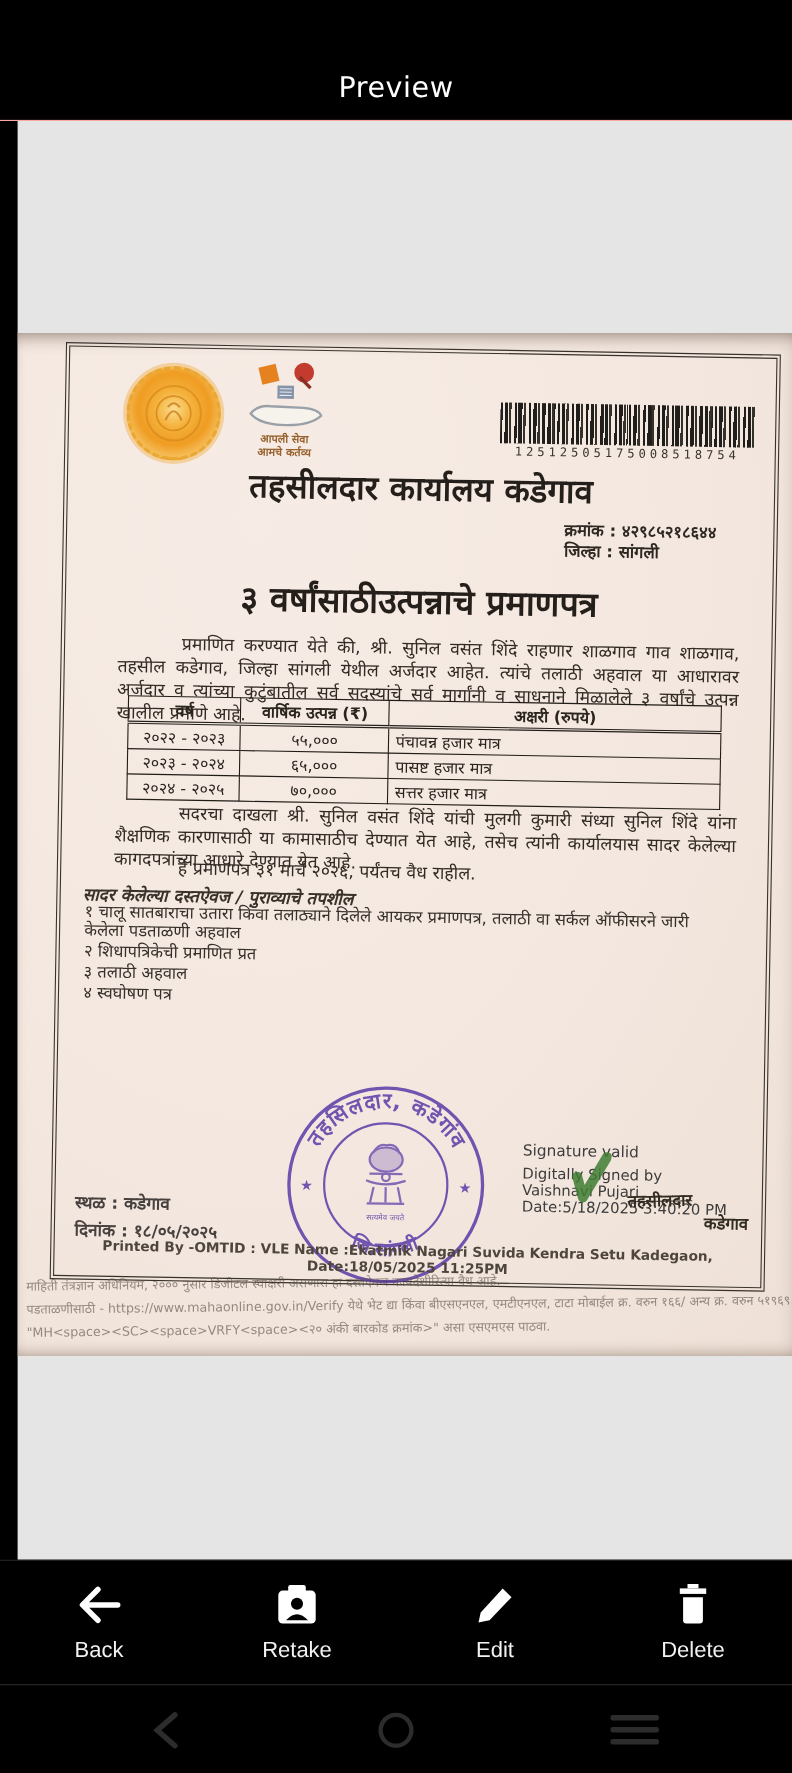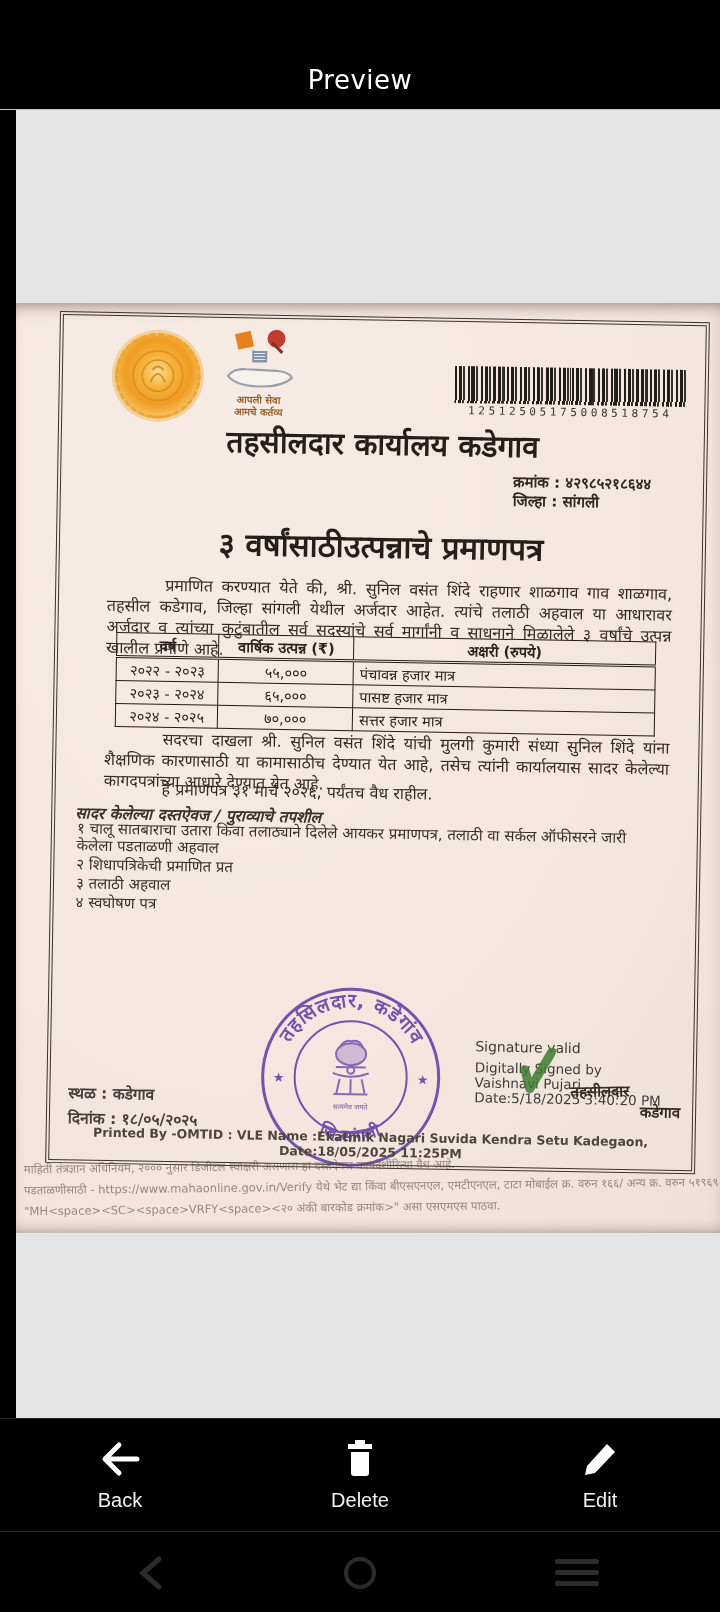--- a/index.html
+++ b/index.html
@@ -246,36 +246,45 @@
 
   <div class="toolbar">
 
     <button class="tool-btn">
       <svg width="42" height="40" viewBox="0 0 42 40">
         <path d="M38 20 H8 M20 6 L6 20 L20 34" fill="none" stroke="#fff" stroke-width="5" stroke-linecap="round" stroke-linejoin="round"></path>
       </svg>
       <span class="lbl">Back</span>
     </button>
 
-
+    <button class="tool-btn">
+      <svg width="42" height="40" viewBox="0 0 42 40">
+        <rect x="13" y="2" width="16" height="9" rx="2" fill="#fff"></rect>
+        <rect x="4" y="7" width="34" height="30" rx="4" fill="#fff"></rect>
+        <circle cx="21" cy="19" r="5.5" fill="#000"></circle>
+        <path d="M11 34 Q21 23 31 34 Z" fill="#000"></path>
+      </svg>
+      <span class="lbl">Retake</span>
+    </button>
+
+
+    <button class="tool-btn">
+      <svg width="42" height="40" viewBox="0 0 42 40">
+        <path d="M6 36 L8 27 L28 5 L36 13 L16 34 Z" fill="#fff"></path>
+      </svg>
+      <span class="lbl">Edit</span>
+    </button>
 
     <button class="tool-btn">
       <svg width="42" height="40" viewBox="0 0 42 40">
         <rect x="16" y="1" width="10" height="4" fill="#fff"></rect>
         <rect x="9" y="5" width="24" height="5" fill="#fff"></rect>
         <path d="M12 13 h18 v21 a3 3 0 0 1 -3 3 h-12 a3 3 0 0 1 -3 -3 Z" fill="#fff"></path>
       </svg>
       <span class="lbl">Delete</span>
-    </button>
-
-    <button class="tool-btn">
-      <svg width="42" height="40" viewBox="0 0 42 40">
-        <path d="M6 36 L8 27 L28 5 L36 13 L16 34 Z" fill="#fff"></path>
-      </svg>
-      <span class="lbl">Edit</span>
     </button>
 
   </div>
 
   <div class="navbar">
     <div class="nav-ic nav-back">
       <svg width="30" height="40" viewBox="0 0 30 40">
         <path d="M24 6 L8 20 L24 34" fill="none" stroke="#2c2c2c" stroke-width="5" stroke-linecap="round"></path>
       </svg>
     </div>

